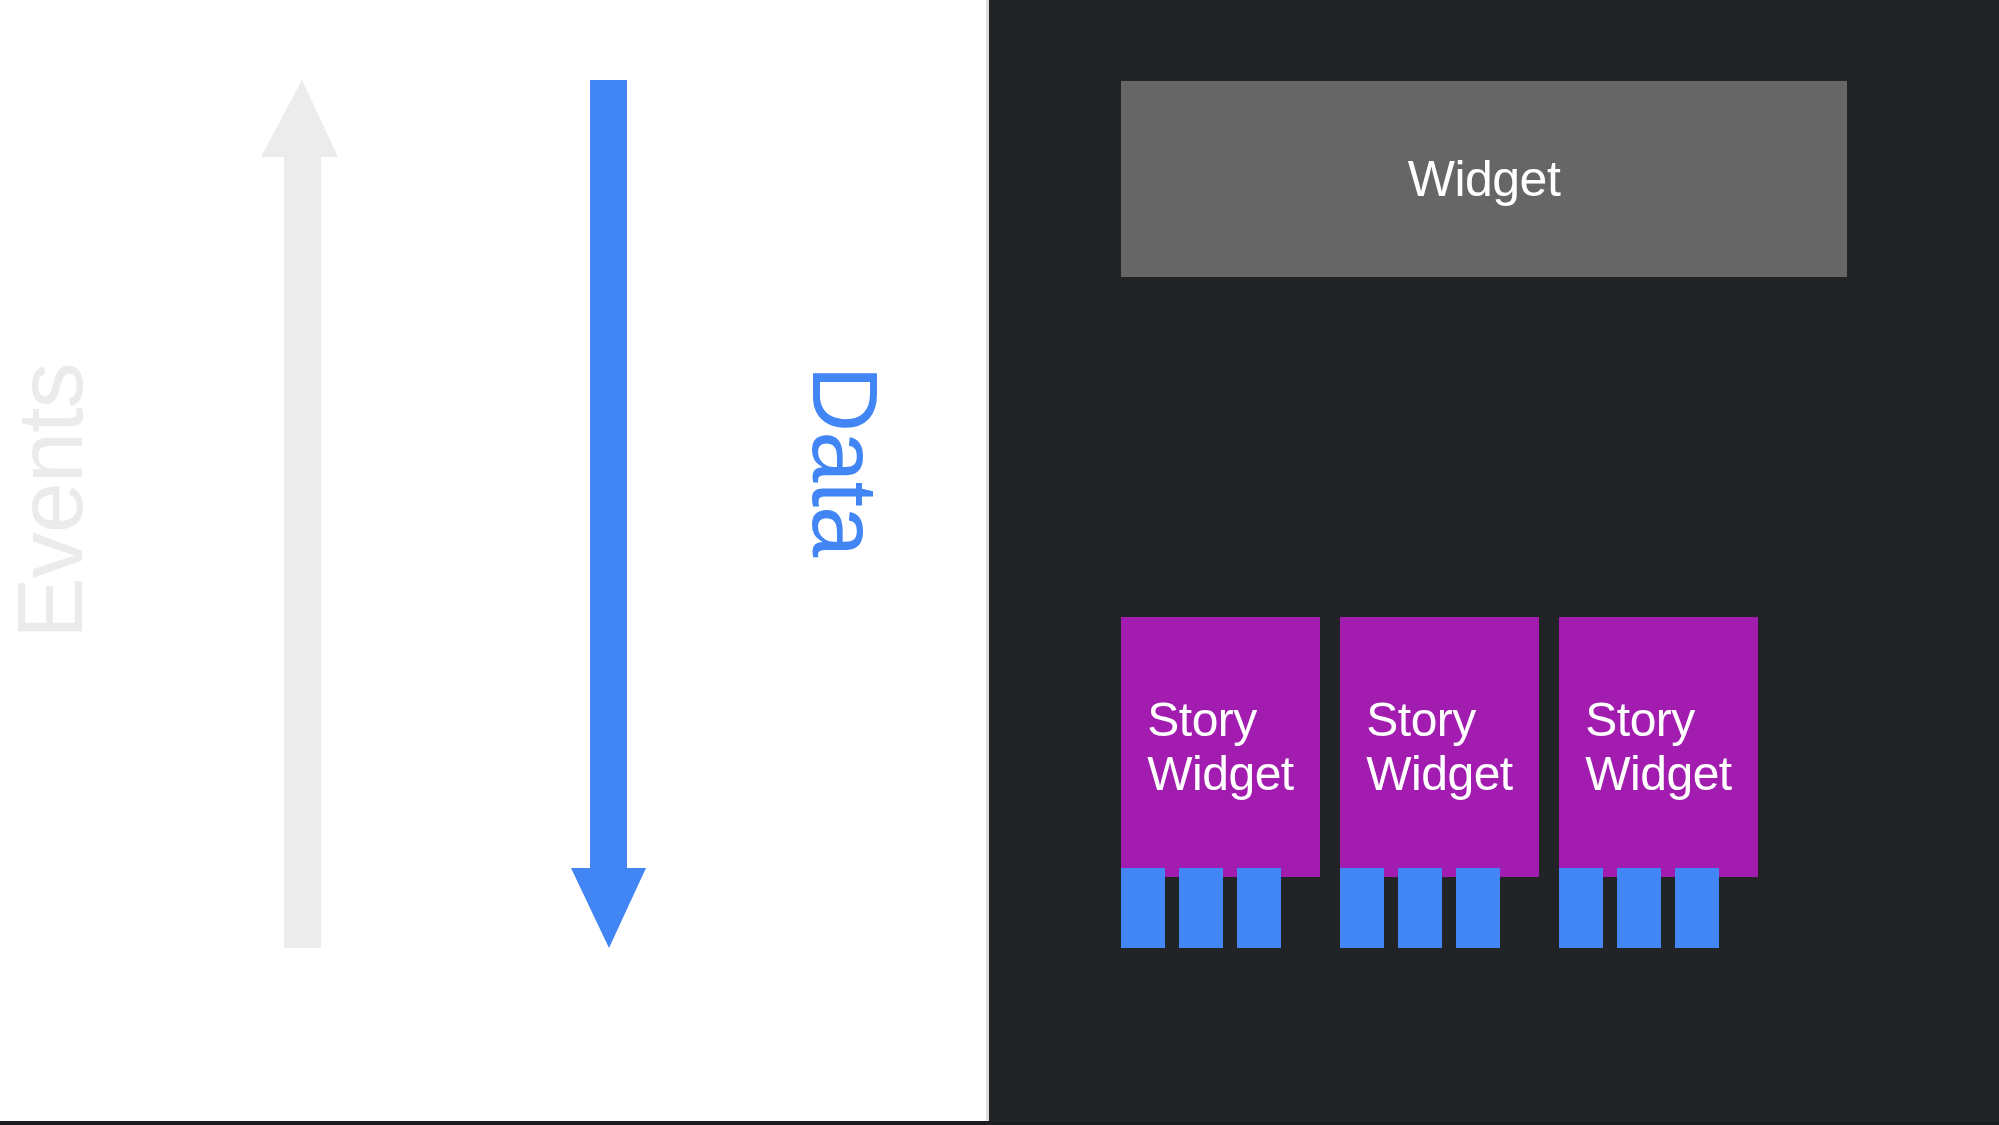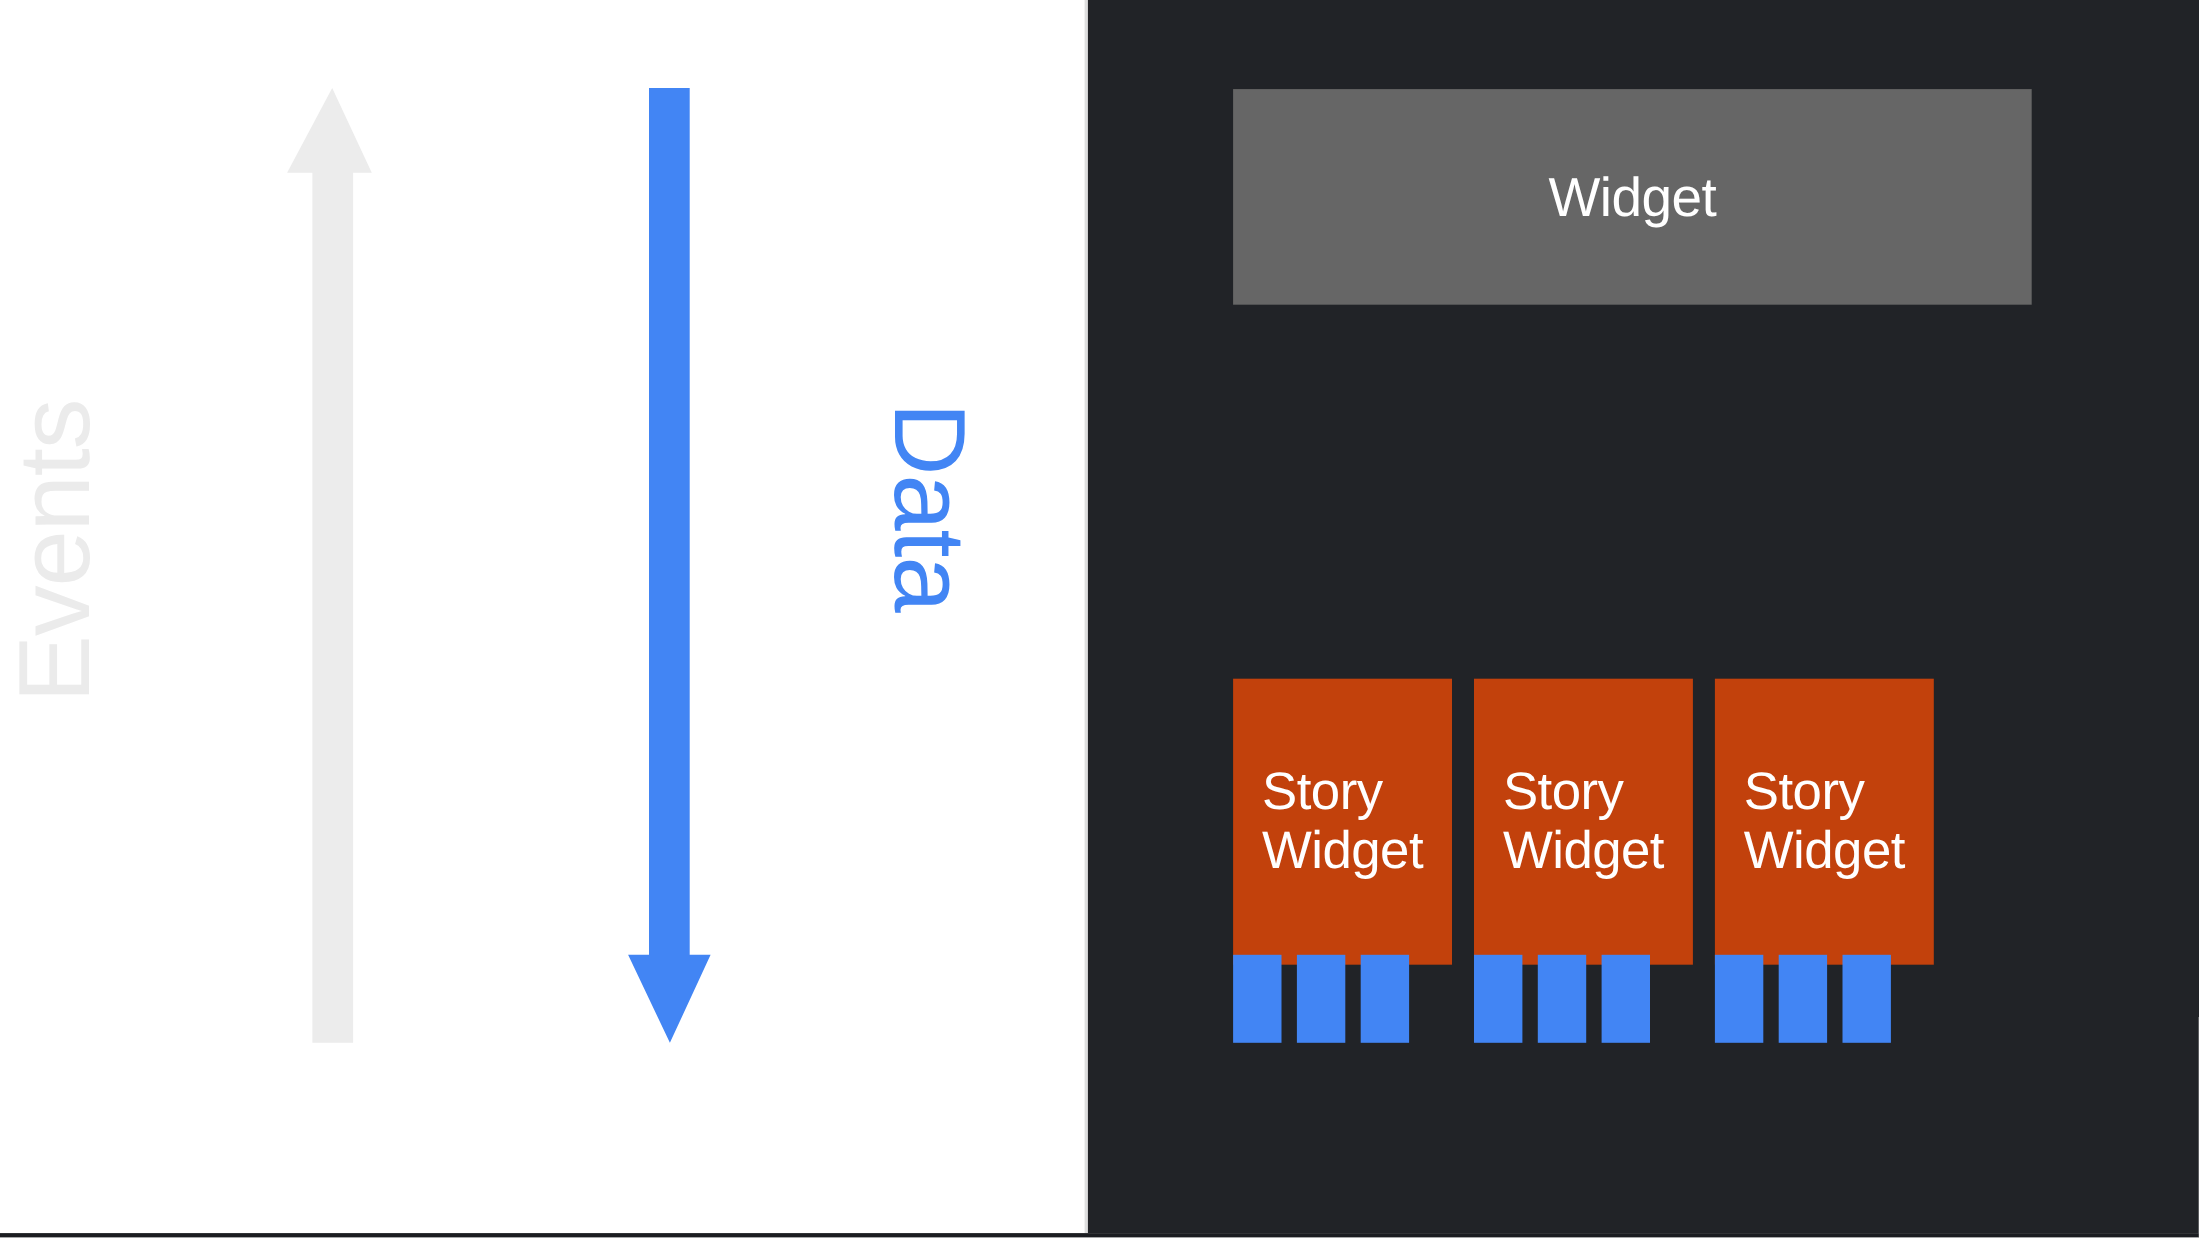--- a/index.html
+++ b/index.html
@@ -130,21 +130,21 @@
     top: 617px;
     width: 726px;
     height: 224px;
   }
 
   .widget-box {
     position: absolute;
     top: 0;
     width: 199px;
     height: 260px;
-    background: #c2410c;
+    background: #a21caf;
     display: flex;
     align-items: center;
     justify-content: center;
   }
 
   .widget-box .node-label {
     font-size: 48px;
     line-height: 1.12;
   }
 

